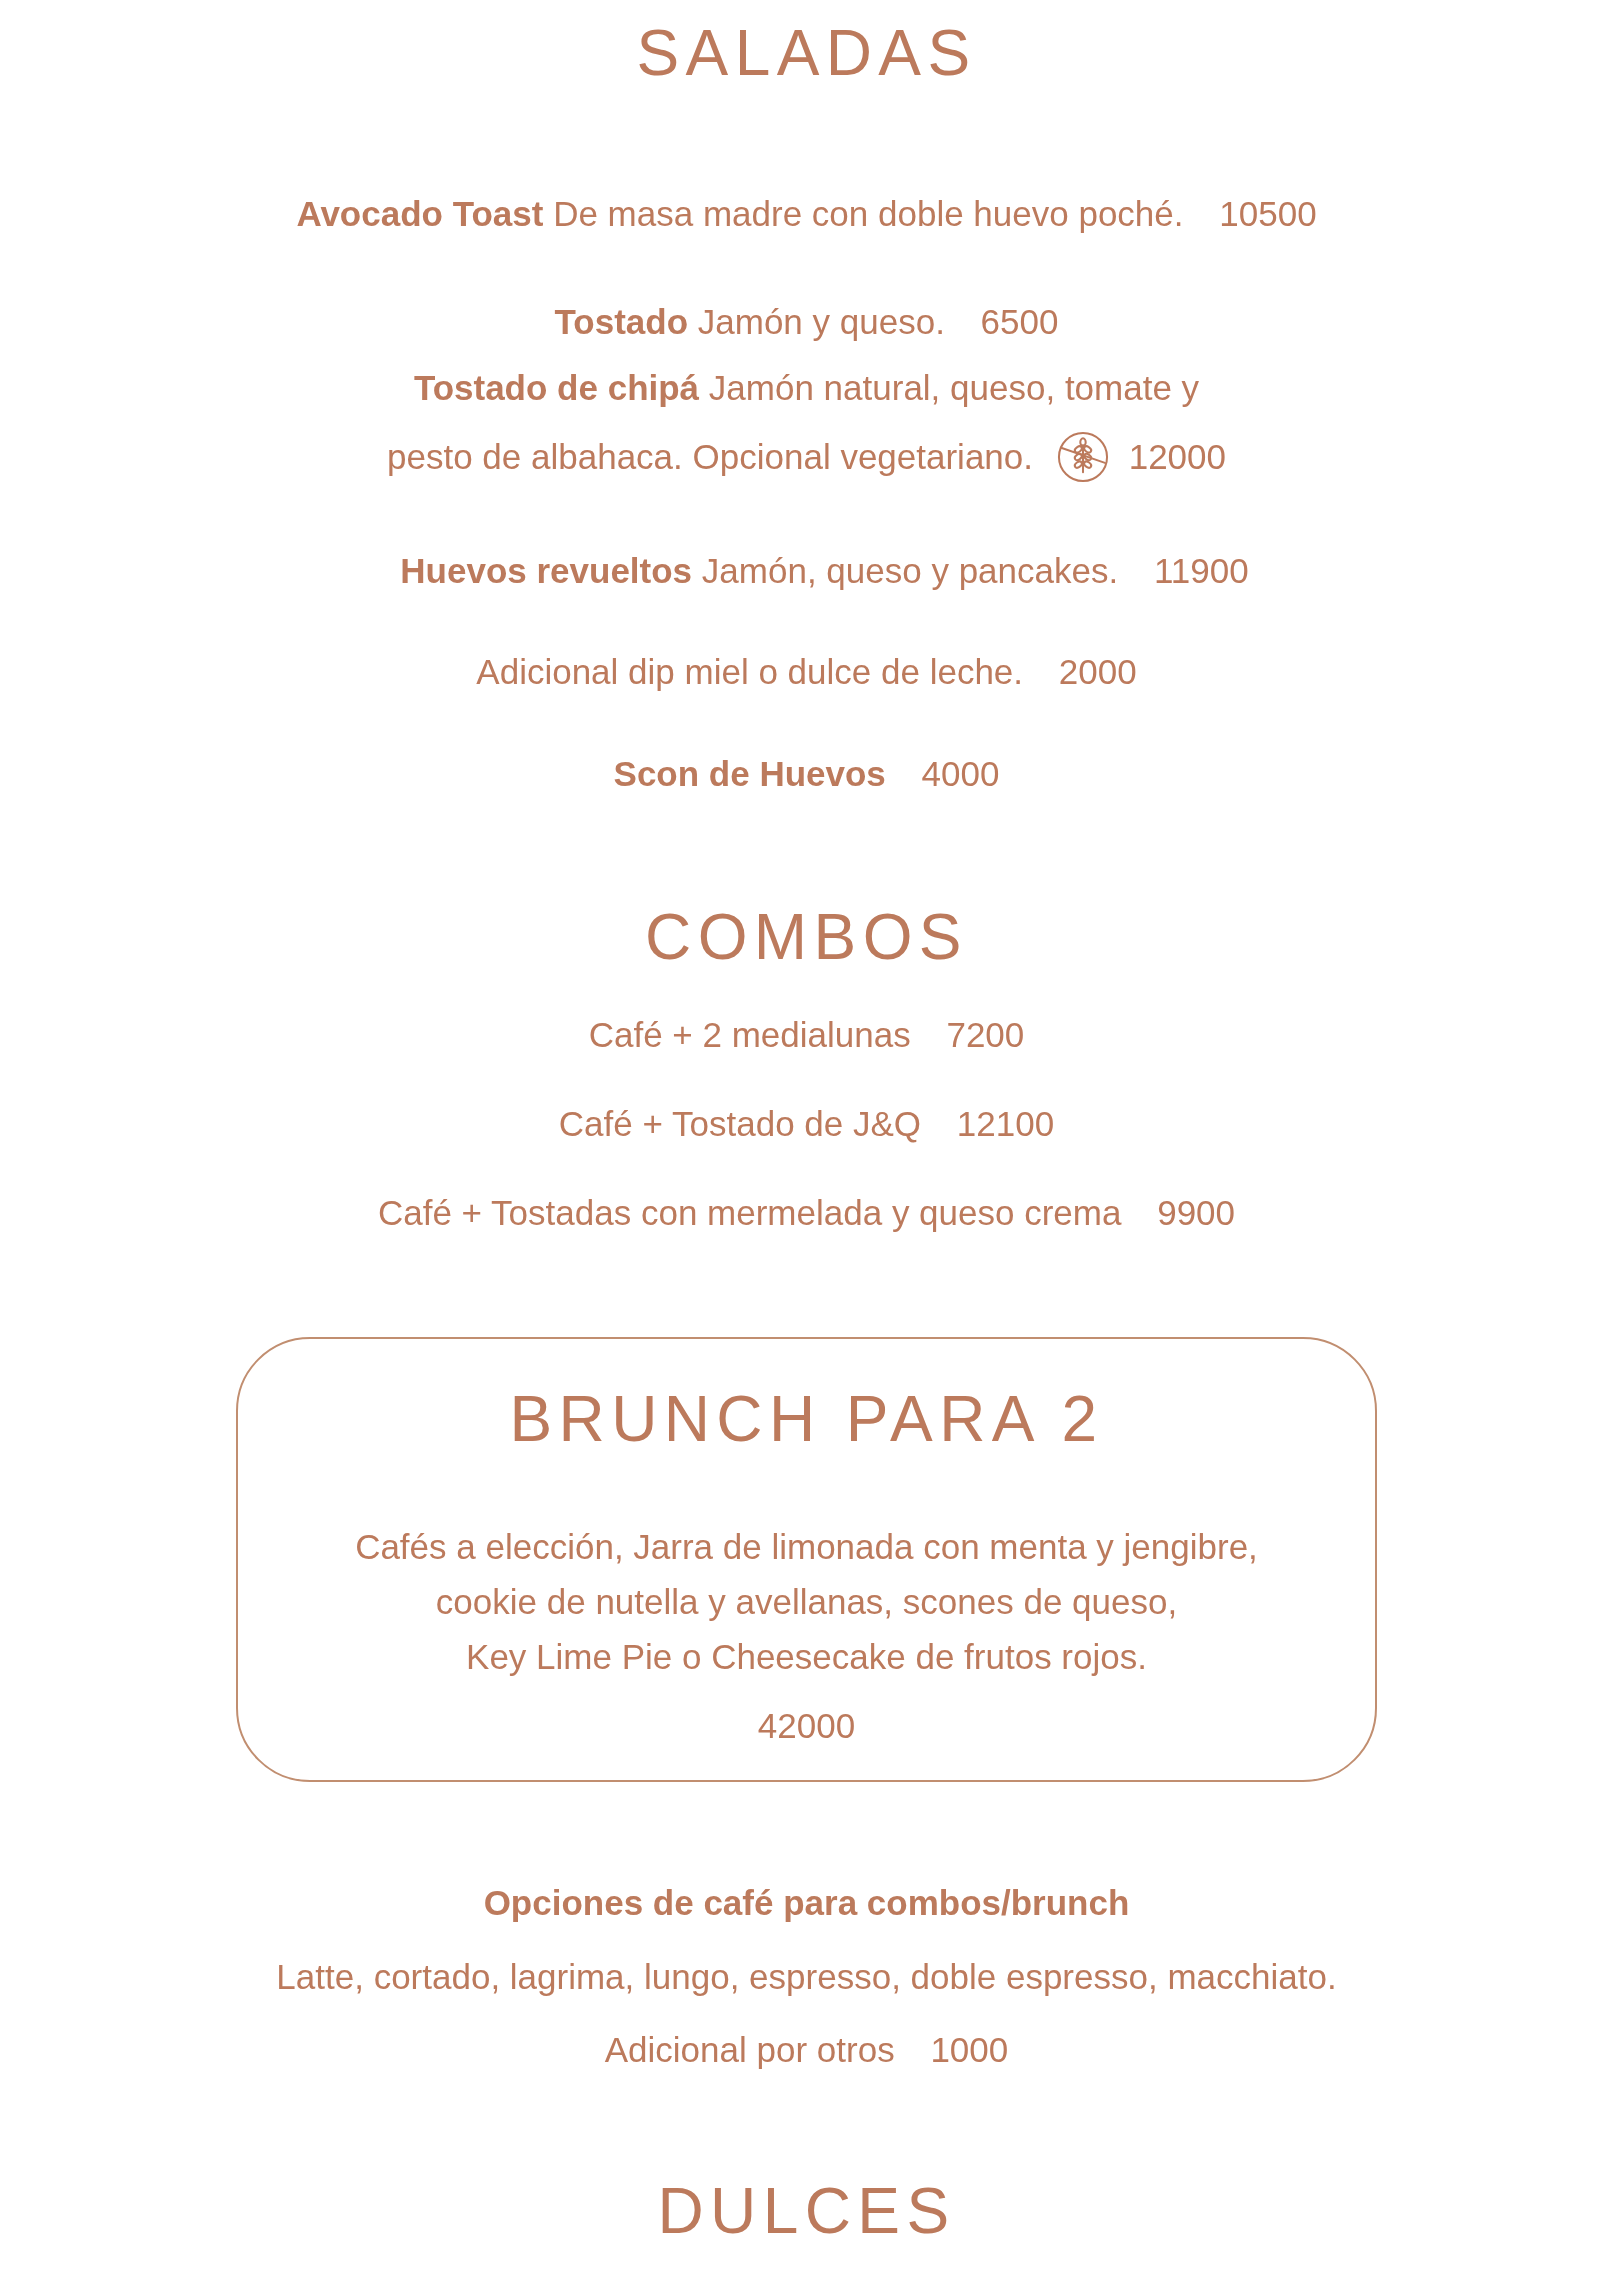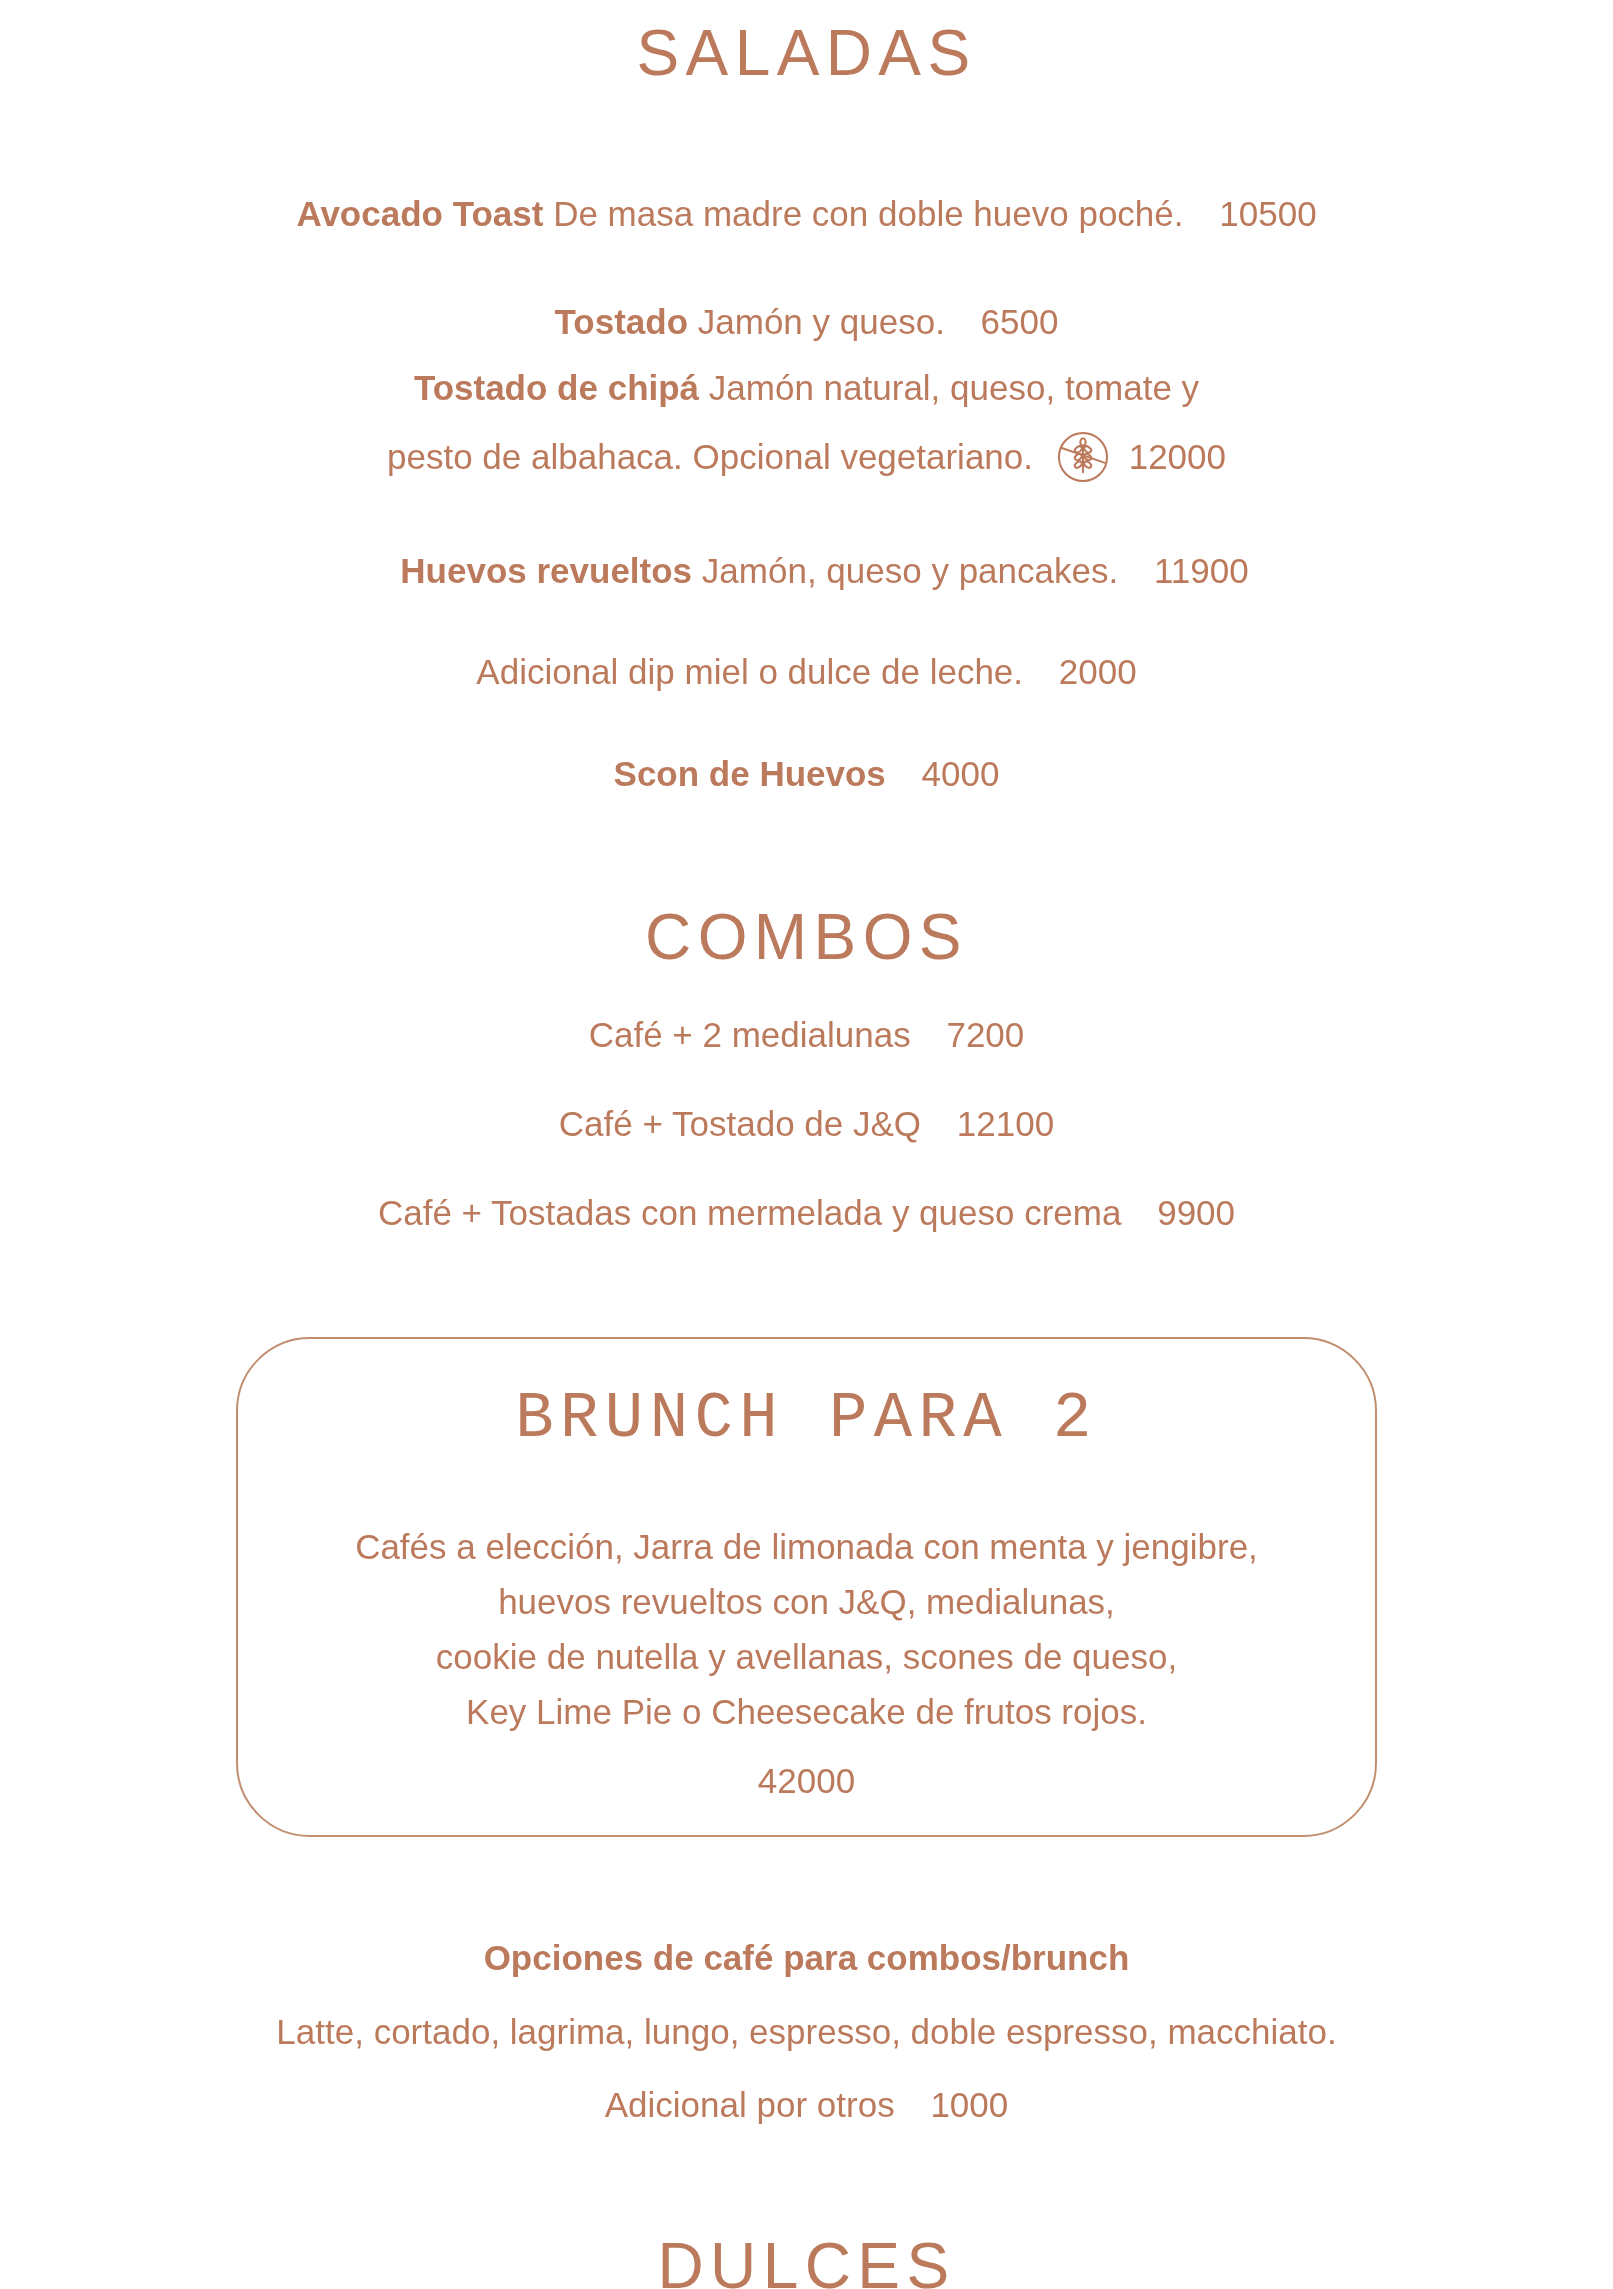--- a/index.html
+++ b/index.html
@@ -47,21 +47,21 @@
 
   .brunch-box {
     box-sizing: border-box;
     width: 1141px;
     margin: 107px auto 0 auto;
     border: 2.8px solid #C18E70;
     border-radius: 74px;
     padding: 48px 37px 37px 37px;
     background: transparent;
   }
-  .brunch-title { margin-top: 0; font-family: Liberation Mono, monospace; }
+  .brunch-title { margin-top: 0; }
   .b-line1 { margin-top: 78px; }
   .b-line  { margin-top: 20px; }
   .b-price { margin-top: 34px; }
 
   .o-head   { margin-top: 103px; font-weight: 700; }
   .o-list   { margin-top: 39px; }
   .o-extra  { margin-top: 38px; }
   .h-dulces { margin-top: 112px; }
 
   .gf-icon {
@@ -145,21 +145,20 @@
   </p>
 
   <p class="item c-3">
     <span class="desc">Café + Tostadas con mermelada y queso crema</span>
     <span class="price">9900</span>
   </p>
 
   <div class="brunch-box">
     <h2 class="section-title brunch-title">BRUNCH PARA 2</h2>
     <p class="item b-line1">Cafés a elección, Jarra de limonada con menta y jengibre,</p>
-    <p class="item b-line">huevos revueltos con J&amp;Q, medialunas,</p>
     <p class="item b-line">cookie de nutella y avellanas, scones de queso,</p>
     <p class="item b-line">Key Lime Pie o Cheesecake de frutos rojos.</p>
     <p class="item b-price">42000</p>
   </div>
 
   <p class="item o-head">Opciones de café para combos/brunch</p>
   <p class="item o-list">Latte, cortado, lagrima, lungo, espresso, doble espresso, macchiato.</p>
   <p class="item o-extra">
     <span class="desc">Adicional por otros</span>
     <span class="price">1000</span>

